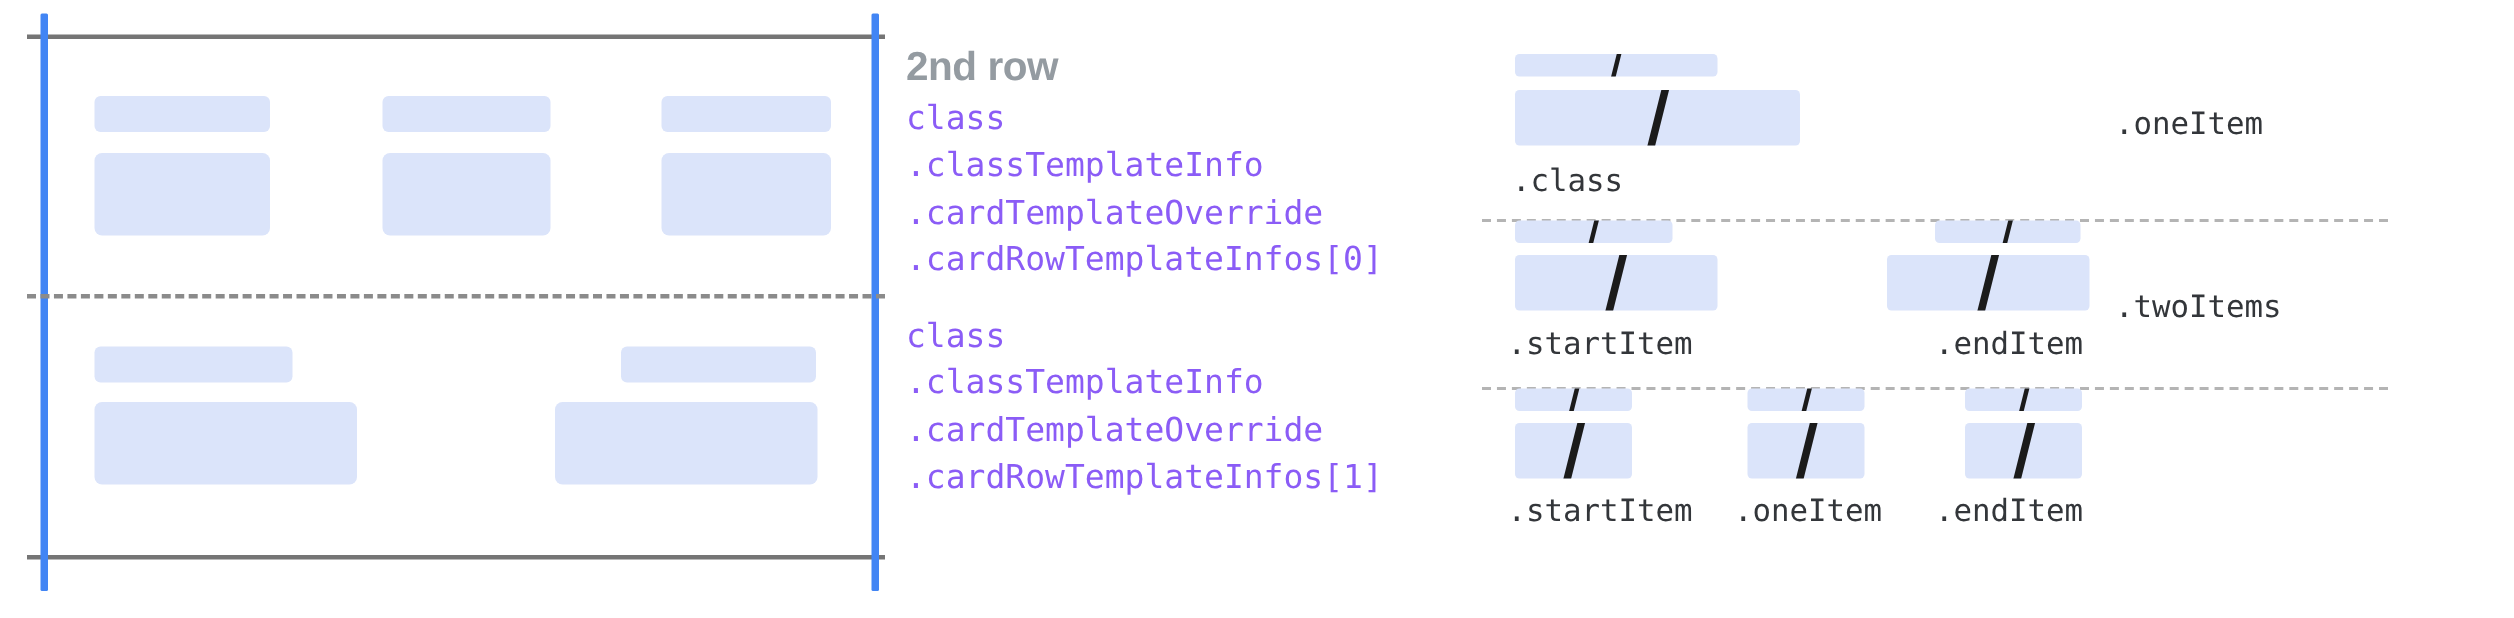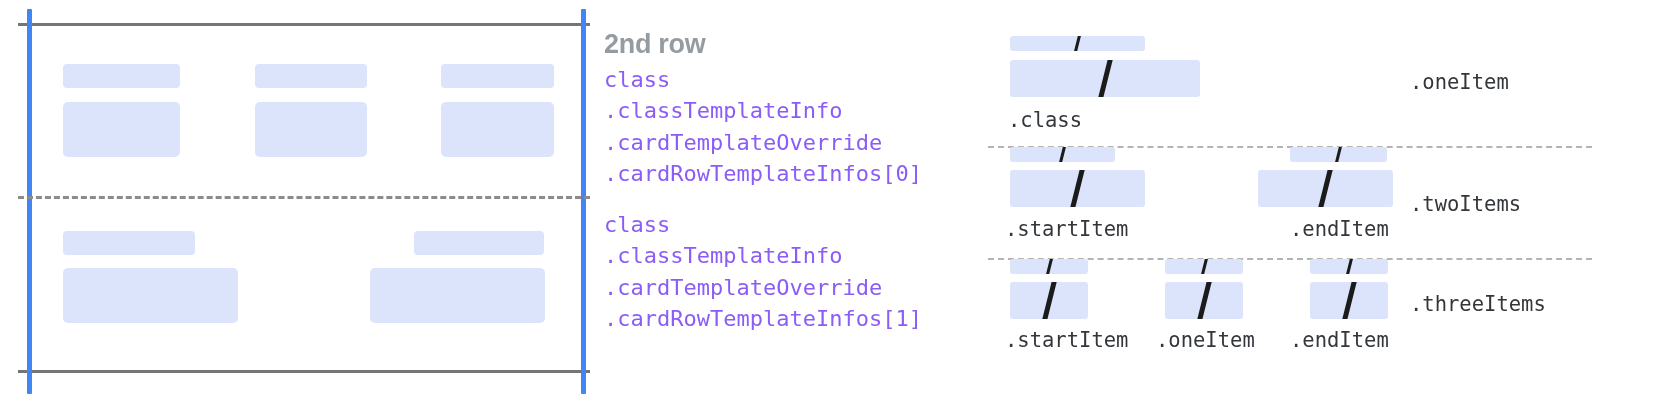--- a/index.html
+++ b/index.html
@@ -208,16 +208,15 @@
         <div class="slash" style="width: 5px; height: 43px; left: 36.5px; top: -3px; transform: rotate(14deg);"></div>
       </div>
       <div class="cap" style="left: 196px; top: 328px;">.oneItem</div>
       <div class="chip" style="left: 350px; top: 259px; width: 78px; height: 15px;">
         <div class="slash" style="width: 3px; height: 21px; left: 37.5px; top: -3px; transform: rotate(14deg);"></div>
       </div>
       <div class="chip" style="left: 350px; top: 282px; width: 78px; height: 37px;">
         <div class="slash" style="width: 5px; height: 43px; left: 36.5px; top: -3px; transform: rotate(14deg);"></div>
       </div>
       <div class="cap" style="left: 330px; top: 328px;">.endItem</div>
-      <div class="grouplabel" style="top: 292px;">.threeItems</div>
     </div>
 
 </div>
 
 </body></html>

